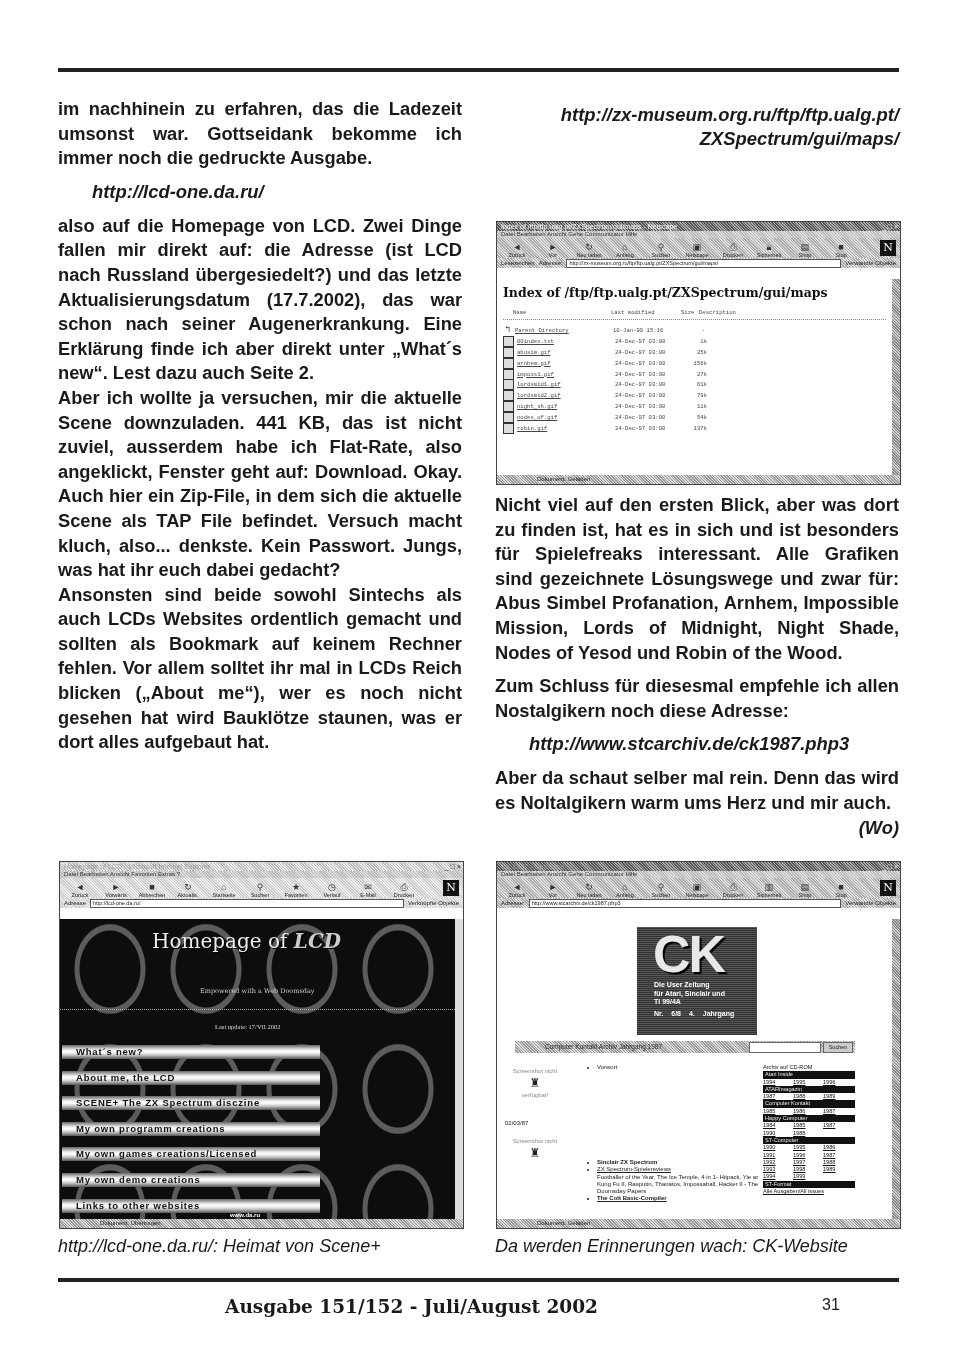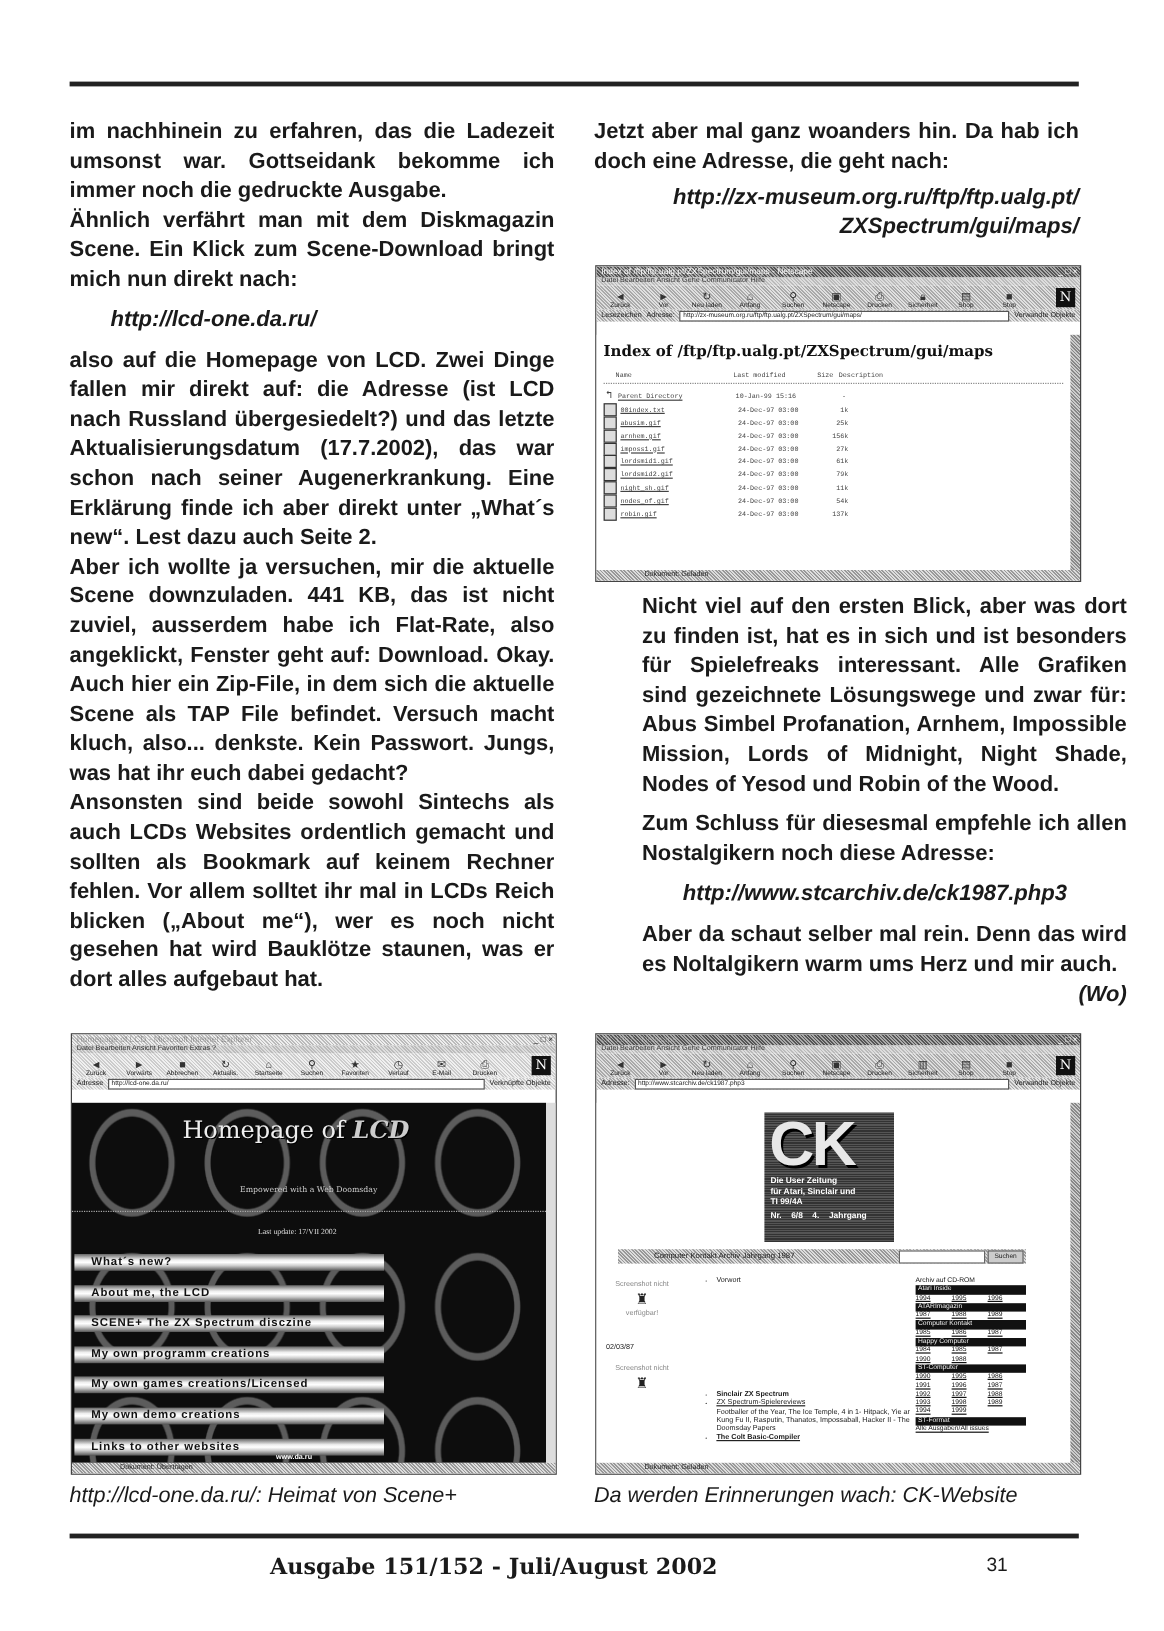--- a/index.html
+++ b/index.html
@@ -50,21 +50,21 @@
   .lcd-title .logo { font-style: italic; font-weight: bold; color: #ccc; }
   .lcd-sub { position: absolute; top: 68px; left: 140px; color: #ccc; font-family: "DejaVu Serif", serif; font-size: 6.5px; }
   .lcd-rule { position: absolute; top: 90px; left: 0; right: 0; border-top: 1px dotted #aaa; }
   .lcd-date { position: absolute; top: 104px; left: 155px; color: #ddd; font-family: Liberation Serif, serif; font-size: 6.5px; }
   .lcd-menu { position: absolute; left: 2px; top: 126px; width: 258px; }
   .lcd-menu .mi { height: 14px; margin-bottom: 11.6px; background: linear-gradient(#666,#eee 35%,#fff 50%,#ccc 70%,#555); color: #111; font-weight: bold; font-size: 9.5px; line-height: 14px; padding-left: 14px; letter-spacing: .8px; white-space: nowrap; overflow: hidden; }
   .lcd-foot { position: absolute; bottom: 1px; left: 0; width: 370px; text-align: center; color: #fff; font-size: 6px; font-weight: bold; }
 
   
   .ck-body { position: absolute; top: 57px; left: 0; right: 8px; bottom: 9px; background: #fff; overflow: hidden; }
-  .ck-cover { position: absolute; top: 8px; left: 140px; width: 108px; height: 108px; background: repeating-linear-gradient(0deg,#333 0 1px,#555 1px 2px); color: #fff; }
+  .ck-cover { position: absolute; top: 8px; left: 140px; width: 108px; height: 108px; background: repeating-linear-gradient(0deg,#333 0 1px,#555 1px 2px); color: #fff; padding-left: 12px; }
   .ck-cover .big { font-family: "Liberation Sans", sans-serif; font-weight: bold; font-size: 52px; line-height: 54px; letter-spacing: -2px; padding-left: 4px; color: #e8e8e8; text-shadow: 2px 2px 0 #000; }
   .ck-cover .sub { font-size: 7px; font-weight: bold; line-height: 8.5px; padding-left: 5px; }
   .ck-cover .issue { font-size: 7px; font-weight: bold; padding-left: 5px; margin-top: 3px; word-spacing: 6px; }
   .ck-search { position: absolute; top: 122px; left: 18px; width: 340px; height: 12px; background: repeating-linear-gradient(45deg,#999 0 1px,#ddd 1px 2px); font-size: 6.5px; line-height: 12px; padding-left: 30px; box-sizing: border-box; color: #222; }
   .ck-search .inp { position: absolute; right: 34px; top: 1px; width: 70px; height: 9px; background: #fff; border: 1px solid #666; }
   .ck-search .btn { position: absolute; right: 2px; top: 1px; width: 28px; height: 9px; background: #ccc; border: 1px solid #666; font-size: 5.5px; line-height: 9px; text-align: center; padding: 0; }
   .ck-left { position: absolute; left: 8px; top: 148px; width: 60px; font-size: 6px; color: #888; text-align: center; line-height: 8px; }
   .ck-left .ic { font-size: 12px; color: #222; margin: 4px 0; }
   .ck-left .date { color: #222; text-align: left; margin: 20px 0 10px 0; }
   .ck-mid { position: absolute; left: 90px; top: 145px; width: 180px; font-size: 6px; line-height: 7.2px; color: #222; }
@@ -77,29 +77,27 @@
   .ck-right .yr span { width: 30px; text-decoration: underline; }
   .ck-right .ttl { height: 7.3px; line-height: 7.3px; }
 </style>
 </head>
 <body>
 
 <div class="rule" style="top:68px;"></div>
 
 <div class="col" style="left:58px; top:97px;">
   <p>im nachhinein zu erfahren, das die Ladezeit umsonst war. Gottseidank bekomme ich immer noch die gedruckte Ausgabe.</p>
-  <p>Ähnlich verfährt man mit dem Diskmagazin Scene. Ein Klick zum Scene-Download bringt mich nun direkt nach:</p>
   <div class="url" style="padding-left:34px;">http://lcd-one.da.ru/</div>
   <p>also auf die Homepage von LCD. Zwei Dinge fallen mir direkt auf: die Adresse (ist LCD nach Russland übergesiedelt?) und das letzte Aktualisierungsdatum (17.7.2002), das war schon nach seiner Augenerkrankung. Eine Erklärung finde ich aber direkt unter „What´s new“. Lest dazu auch Seite 2.</p>
   <p>Aber ich wollte ja versuchen, mir die aktuelle Scene downzuladen. 441 KB, das ist nicht zuviel, ausserdem habe ich Flat-Rate, also angeklickt, Fenster geht auf: Download. Okay. Auch hier ein Zip-File, in dem sich die aktuelle Scene als TAP File befindet. Versuch macht kluch, also... denkste. Kein Passwort. Jungs, was hat ihr euch dabei gedacht?</p>
   <p>Ansonsten sind beide sowohl Sintechs als auch LCDs Websites ordentlich gemacht und sollten als Bookmark auf keinem Rechner fehlen. Vor allem solltet ihr mal in LCDs Reich blicken („About me“), wer es noch nicht gesehen hat wird Bauklötze staunen, was er dort alles aufgebaut hat.</p>
 </div>
 
 <div class="col" style="left:495px; top:97px;">
-  <p>Jetzt aber mal ganz woanders hin. Da hab ich doch eine Adresse, die geht nach:</p>
   <div class="url" style="padding-left:34px; margin-top:6px;text-align:right;">http://zx-museum.org.ru/ftp/ftp.ualg.pt/ ZXSpectrum/gui/maps/</div>
 </div>
 
 <div class="shot" style="left:496px; top:221px; width:403px; height:262px;">
   <div class="titlebar">
     <span>Index of /ftp/ftp.ualg.pt/ZXSpectrum/gui/maps - Netscape</span>
     <span class="win-btns">_ □ ×</span>
   </div>
   <div class="menubar">Datei  Bearbeiten  Ansicht  Gehe  Communicator  Hilfe</div>
   <div class="toolbar">
@@ -189,21 +187,21 @@
           <span class="c-name">robin.gif</span>
           <span class="c-date">24-Dec-97 03:00</span>
           <span class="c-size">137k</span>
         </div>
       </div>
   </div>
   <div class="vscroll" style="top:57px; bottom:9px;"></div>
   <div class="statusbar">Dokument: Geladen</div>
 </div>
 
-<div class="col" style="left:495px; top:493px;margin-left:40px;">
+<div class="col" style="left:495px; top:493px;">
   <p>Nicht viel auf den ersten Blick, aber was dort zu finden ist, hat es in sich und ist besonders für Spielefreaks interessant. Alle Grafiken sind gezeichnete Lösungswege und zwar für: Abus Simbel Profanation, Arnhem, Impossible Mission, Lords of Midnight, Night Shade, Nodes of Yesod und Robin of the Wood.</p>
   <p class="gap">Zum Schluss für diesesmal empfehle ich allen Nostalgikern noch diese Adresse:</p>
   <div class="url" style="padding-left:34px;">http://www.stcarchiv.de/ck1987.php3</div>
   <p><span>Aber da schaut selber mal rein. Denn das wird es Noltalgikern warm ums Herz und mir auch.</span><span class="sig">(Wo)</span></p>
 </div>
 
 <div class="shot" style="left:59px; top:861px; width:403px; height:366px;">
   <div class="titlebar" style="background:repeating-linear-gradient(45deg,#bbb 0 1px,#eee 1px 2px); color:#333;">
     <span style="opacity:.35">Homepage of LCD - Microsoft Internet Explorer</span>
     <span class="win-btns" style="color:#222;">_ □ ×</span>

